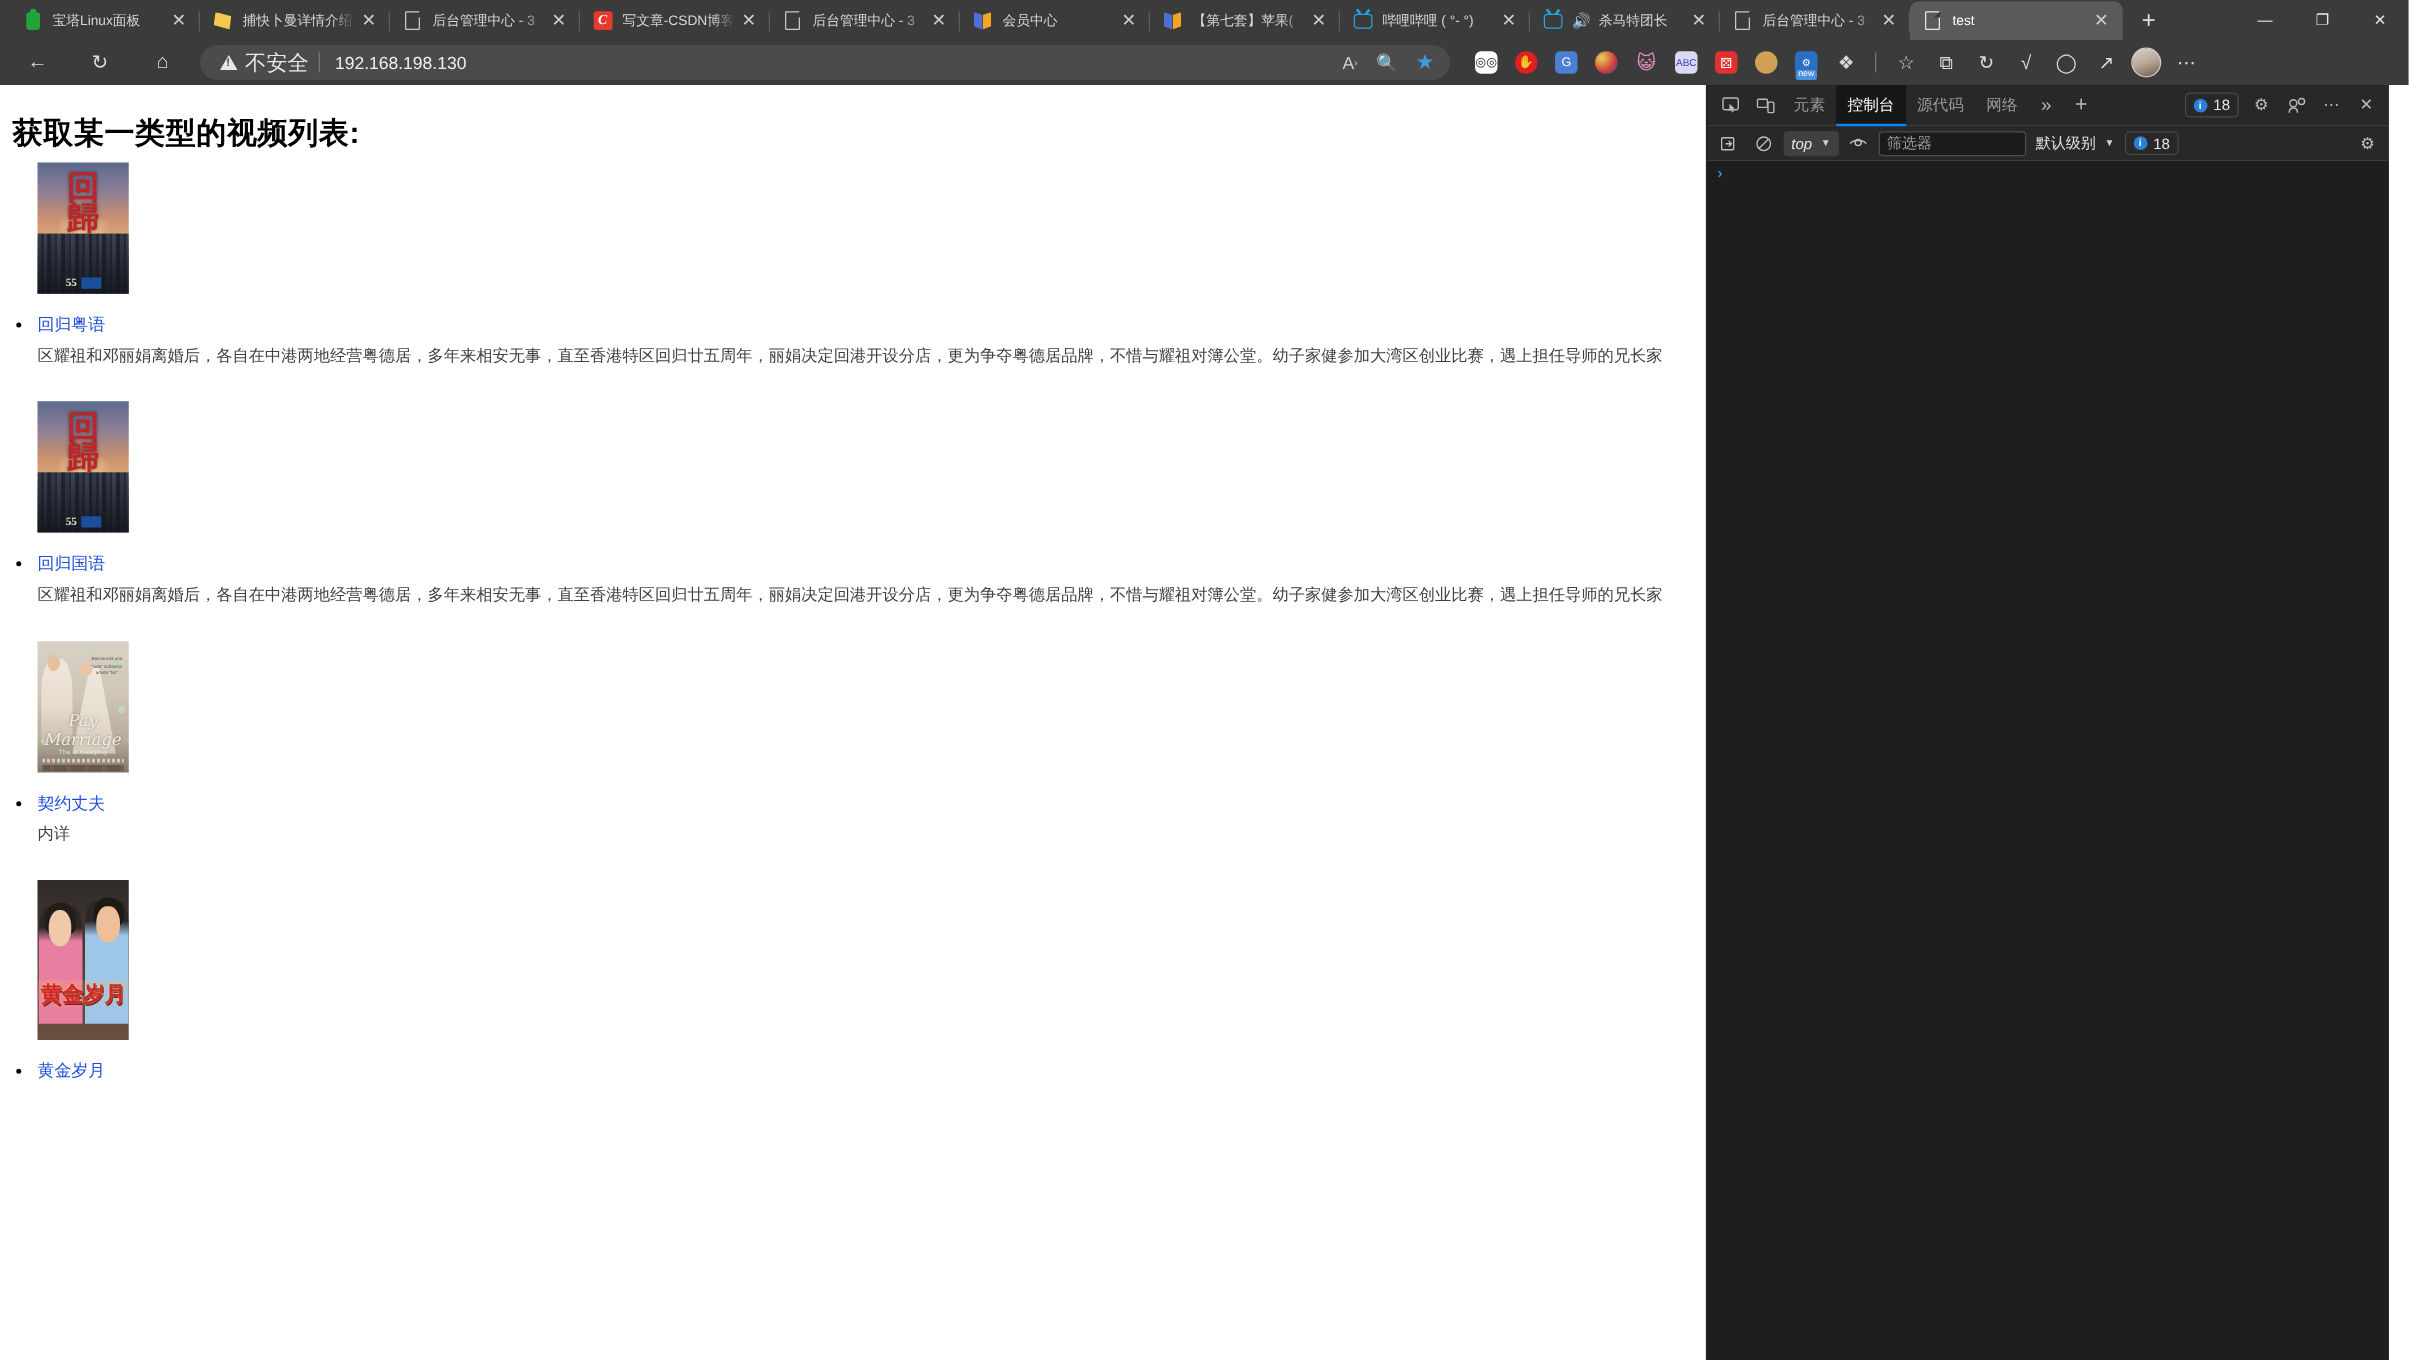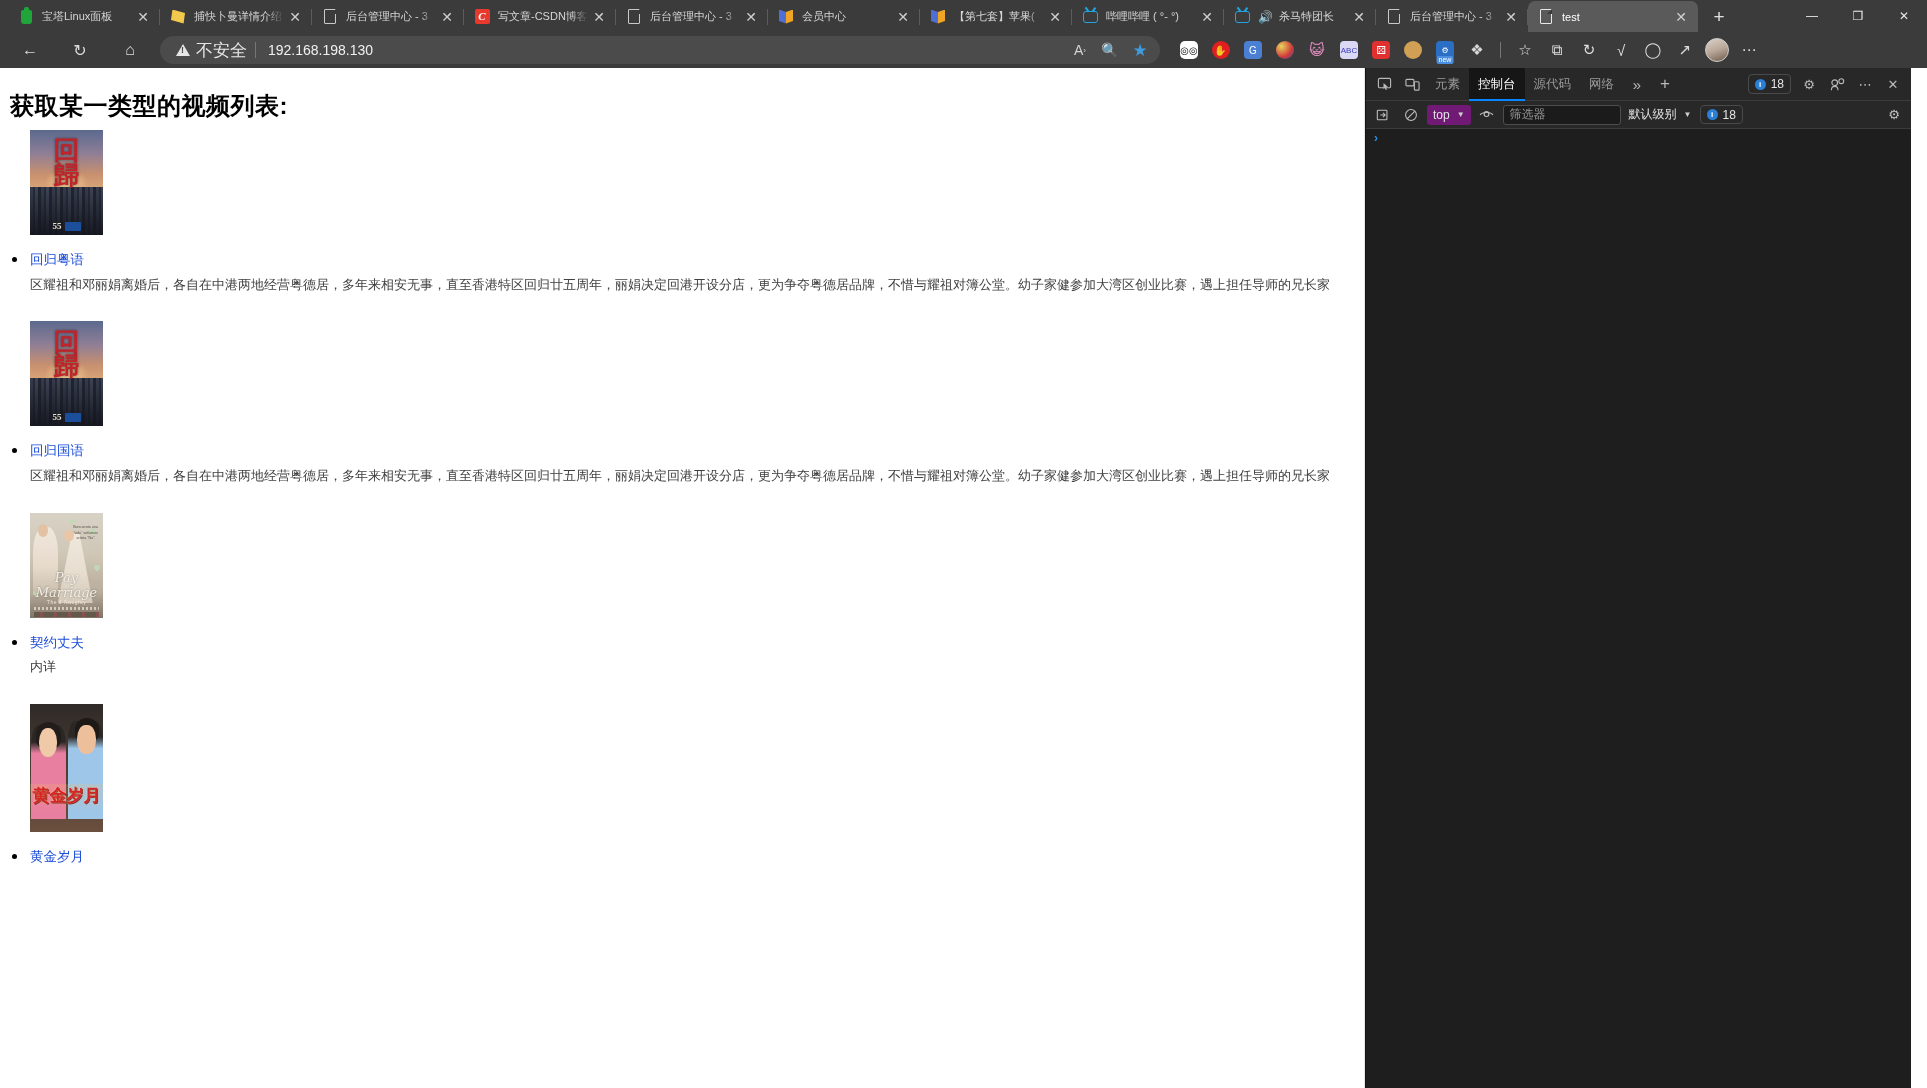--- a/index.html
+++ b/index.html
@@ -329,22 +329,22 @@
 
   .dt-filterbar {
     height: 28px; display: flex; align-items: center; gap: 4px;
     background: #282828; border-bottom: 1px solid #3c3c3c; padding: 0 5px;
   }
   .dt-ic2 {
     width: 24px; height: 22px; display: flex; align-items: center;
     justify-content: center; color: #c0c0c0; font-size: 13px; border-radius: 3px;
   }
   .ctx-select {
-    height: 20px; background: #701a75; border-radius: 3px; color: #e4e4e4;
-    font-size: 12px; display: flex; align-items: center; gap: 7px; padding: 0 6px;
+    height: 20px; background: #404040; border-radius: 3px; color: #e4e4e4;
+    font-size: 12px; display: flex; align-items: center; gap: 7px; padding: 0 6px; font-style: italic;
   }
   .caret { font-size: 8px; color: #cfcfcf; }
   .filter-input {
     height: 20px; width: 118px; background: #1b1b1b; border: 1px solid #4d4d4d;
     border-radius: 3px; color: #9a9a9a; font-size: 12px;
     display: flex; align-items: center; padding: 0 6px; font-family: Liberation Mono, monospace;
   }
   .level-select {
     height: 20px; color: #e4e4e4; font-size: 12px;
     display: flex; align-items: center; gap: 7px; padding: 0 4px;

